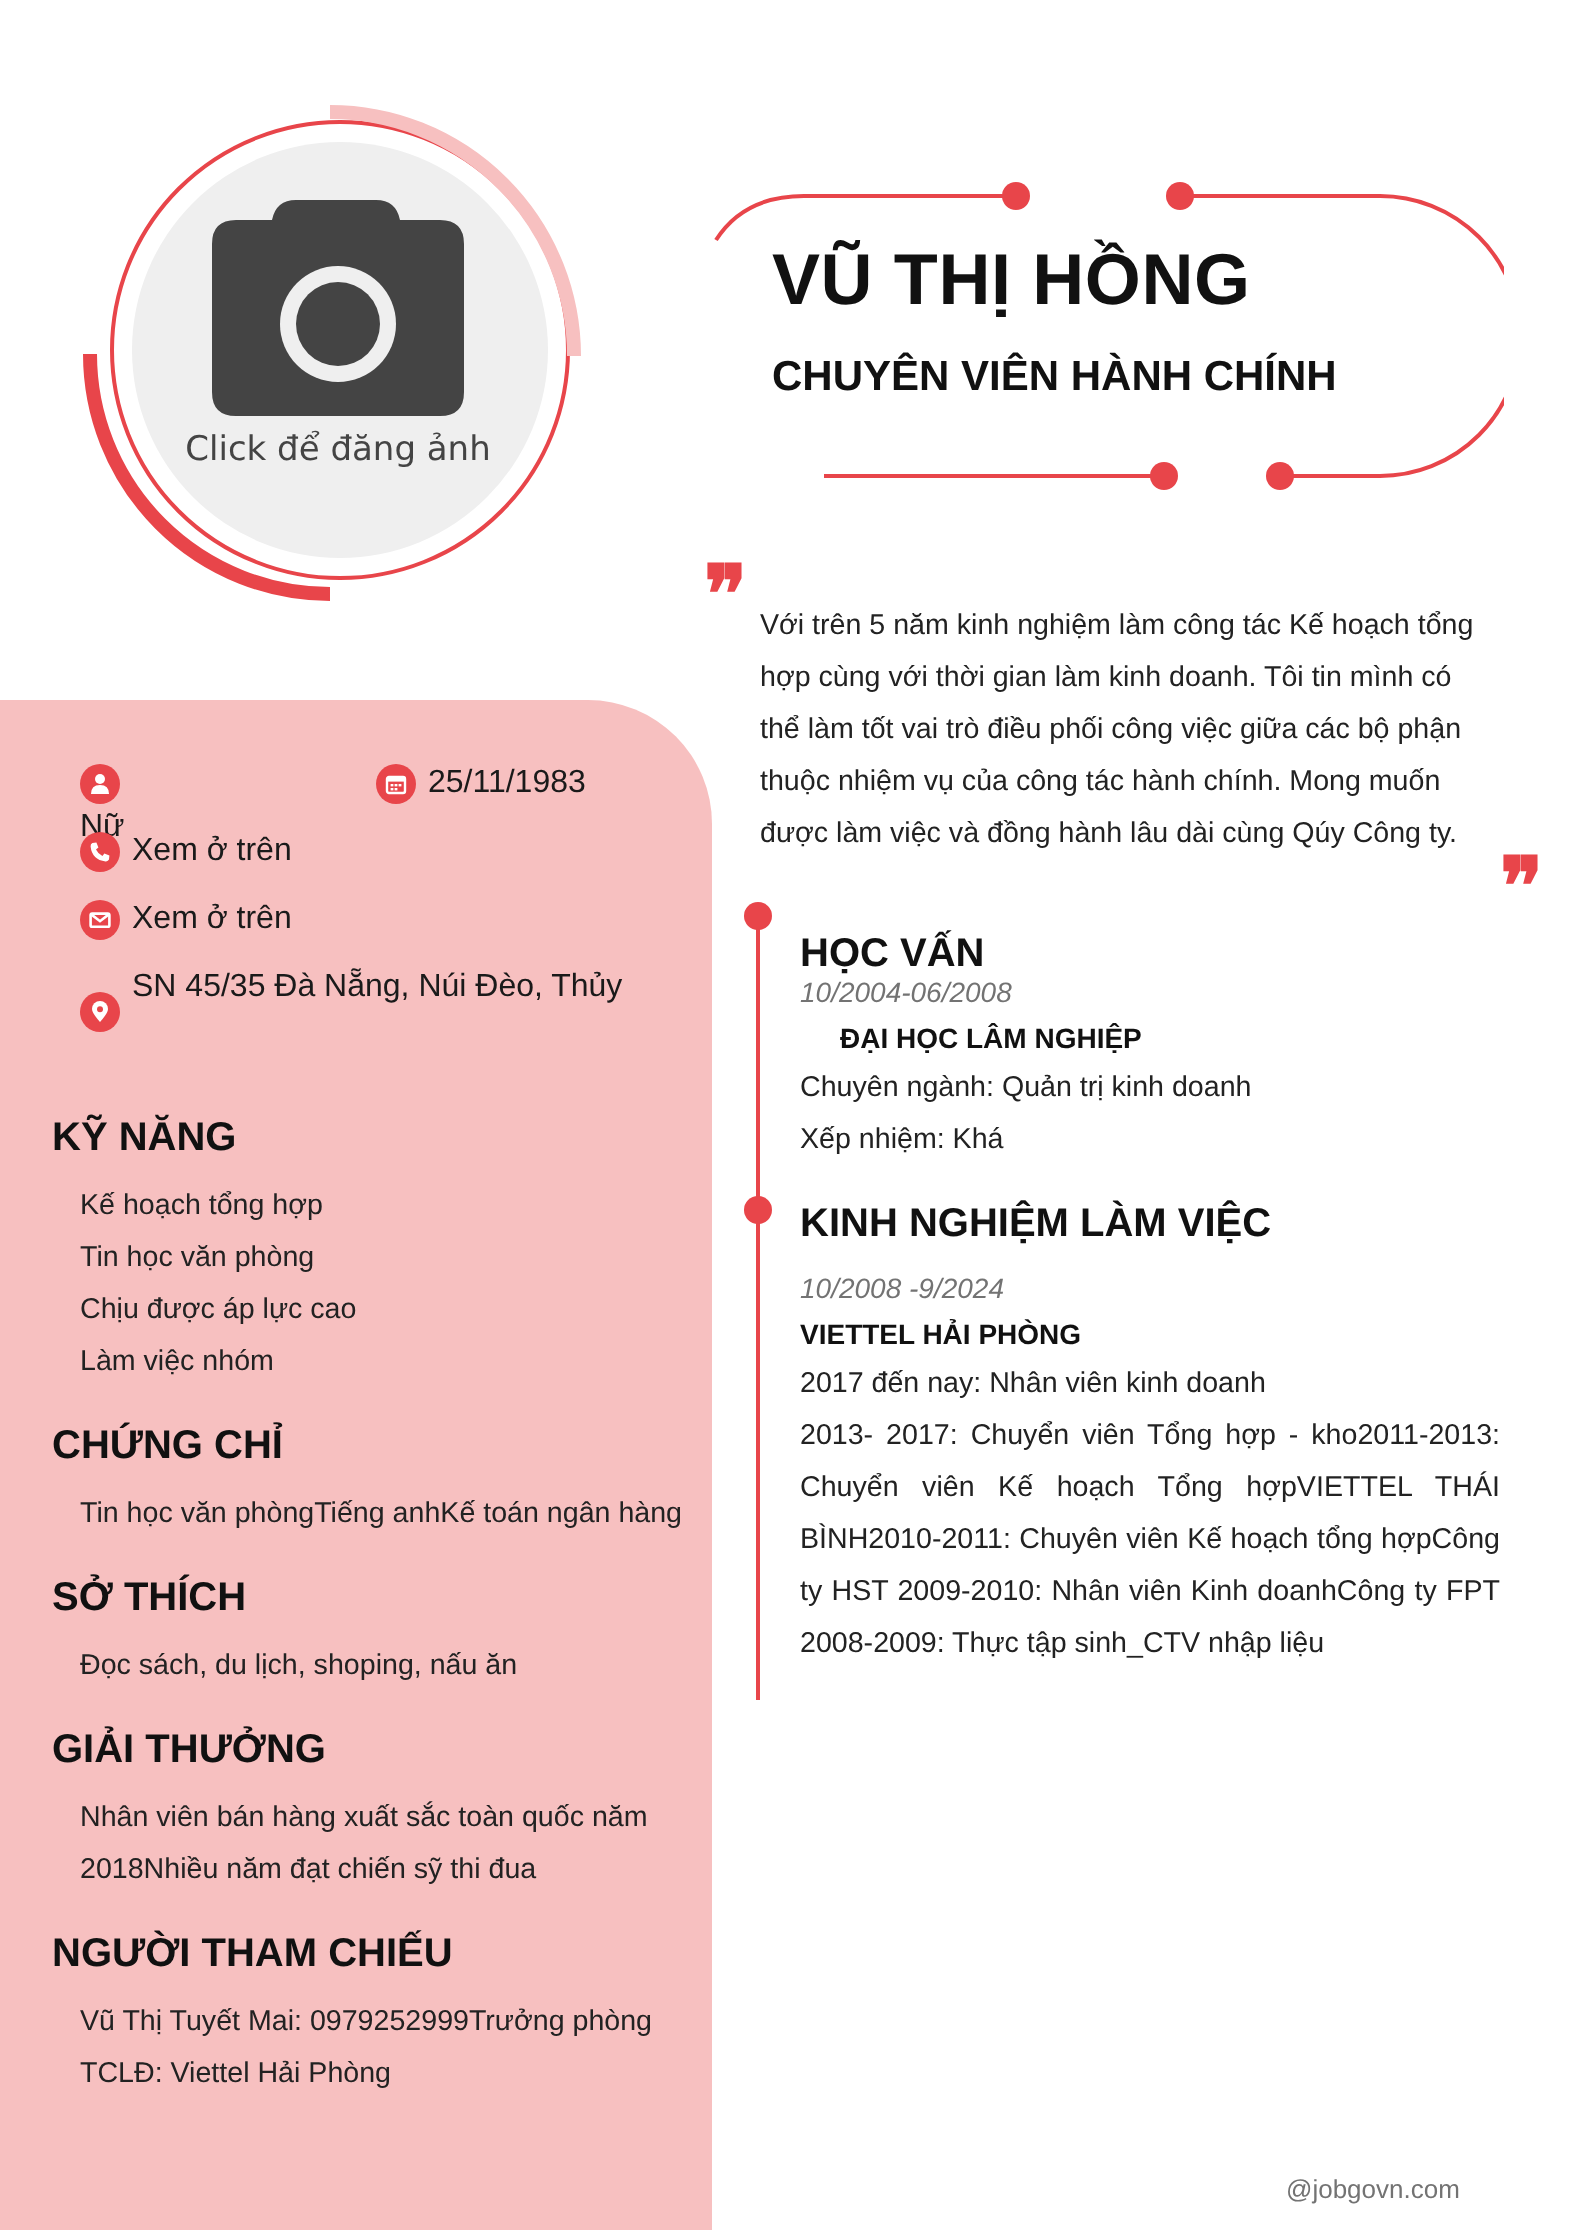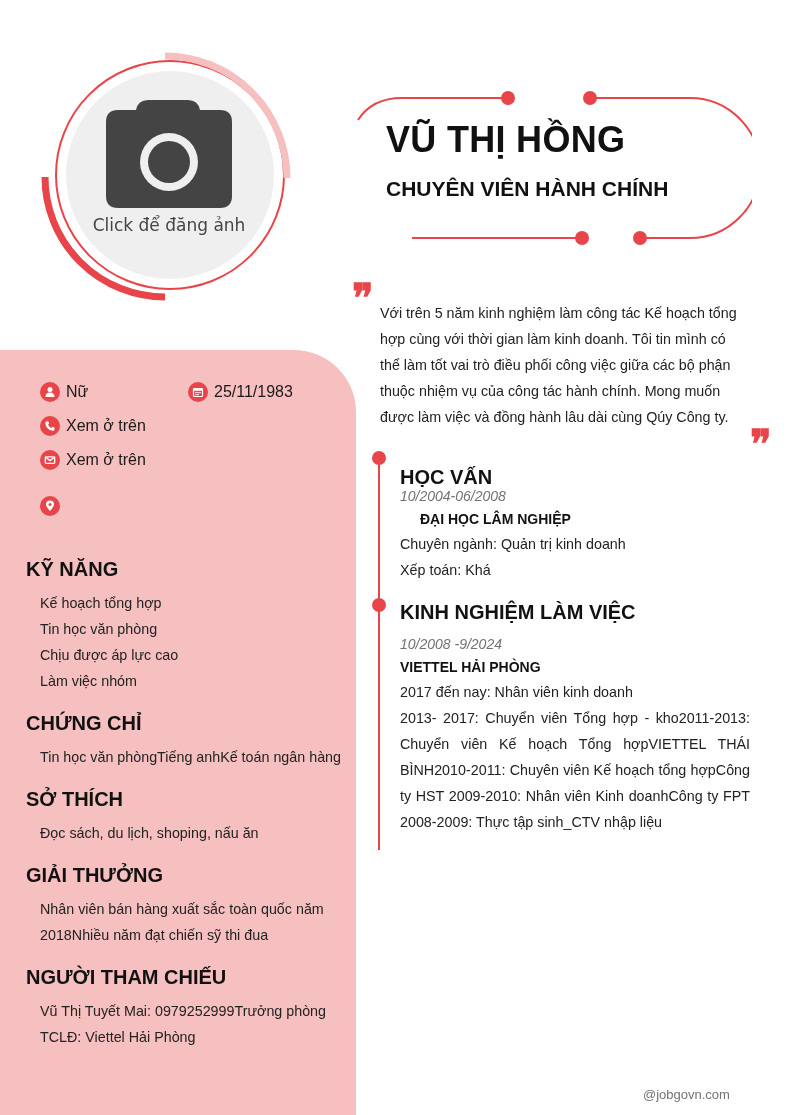--- a/index.html
+++ b/index.html
@@ -72,21 +72,21 @@
   <path d="M 60 150 L 230 150" fill="none" stroke="#e8454a" stroke-width="2"></path>
 </svg>
 
 <div class="name">VŨ THỊ HỒNG</div>
 <div class="title">CHUYÊN VIÊN HÀNH CHÍNH</div>
 
 <div class="quote" style="left:352px;top:278px;">❞</div>
 <div class="summary">Với trên 5 năm kinh nghiệm làm công tác Kế hoạch tổng hợp cùng với thời gian làm kinh doanh. Tôi tin mình có thể làm tốt vai trò điều phối công việc giữa các bộ phận thuộc nhiệm vụ của công tác hành chính. Mong muốn được làm việc và đồng hành lâu dài cùng Qúy Công ty.</div>
 <div class="quote" style="left:750px;top:424px;">❞</div>
 
-<div class="contact-row" style="left:40px;top:380px;">
+<div class="contact-row" style="left:40px;top:380px;flex-direction:column;">
   <span class="cicon">
     <svg viewBox="0 0 12 12">
         <circle cx="6" cy="3.5" r="2.5" fill="#fff"></circle>
         <path d="M1.5 11 Q1.5 6.5 6 6.5 Q10.5 6.5 10.5 11 Z" fill="#fff"></path>
       </svg>
   </span>
   <span>Nữ</span>
 </div>
 <div class="contact-row" style="left:188px;top:380px;">
   <span class="cicon">
@@ -120,20 +120,21 @@
   <span>Xem ở trên</span>
 </div>
 <div class="contact-row" style="left:40px;top:482px;">
   <span class="cicon" style="margin-top:14px;">
     <svg viewBox="0 0 12 12">
         <path d="M6 11 Q2 6.5 2 4.5 A4 4 0 0 1 10 4.5 Q10 6.5 6 11 Z" fill="#fff"></path>
         <circle cx="6" cy="4.6" r="1.5" fill="#e8454a"></circle>
       </svg>
   </span>
   <span>
+    <span style="display:block">SN 45/35 Đà Nẵng, Núi Đèo, Thủy</span>
   </span>
 </div>
 
 <div class="lh" style="top:558px;">KỸ NĂNG</div>
 <div class="lt" style="top:590px;">Kế hoạch tổng hợp</div>
 <div class="lt" style="top:616px;">Tin học văn phòng</div>
 <div class="lt" style="top:642px;">Chịu được áp lực cao</div>
 <div class="lt" style="top:668px;">Làm việc nhóm</div>
 
 <div class="lh" style="top:712px;">CHỨNG CHỈ</div>
@@ -151,21 +152,21 @@
 <div class="lt" style="top:1024px;">TCLĐ: Viettel Hải Phòng</div>
 
 <div class="tl-line"></div>
 <div class="tl-dot" style="left:372px;top:451px;"></div>
 <div class="tl-dot" style="left:372px;top:598px;"></div>
 
 <div class="rh" style="top:466px;">HỌC VẤN</div>
 <div class="rdate" style="top:488px;">10/2004-06/2008</div>
 <div class="rorg" style="top:511px;margin-left:20px;">ĐẠI HỌC LÂM NGHIỆP</div>
 <div class="rt" style="top:531px;">Chuyên ngành: Quản trị kinh doanh</div>
-<div class="rt" style="top:557px;">Xếp toán: Khá</div>
+<div class="rt" style="top:557px;">Xếp nhiệm: Khá</div>
 
 <div class="rh" style="top:601px;">KINH NGHIỆM LÀM VIỆC</div>
 <div class="rdate" style="top:636px;">10/2008 -9/2024</div>
 <div class="rorg" style="top:659px;">VIETTEL HẢI PHÒNG</div>
 <div class="rt" style="top:679px;">2017 đến nay: Nhân viên kinh doanh</div>
 <div class="rt justify" style="top:705px;">2013- 2017: Chuyển viên Tổng hợp - kho2011-2013: Chuyển viên Kế hoạch Tổng hợpVIETTEL THÁI BÌNH2010-2011: Chuyên viên Kế hoạch tổng hợpCông ty HST 2009-2010: Nhân viên Kinh doanhCông ty FPT 2008-2009: Thực tập sinh_CTV nhập liệu</div>
 
 <div class="footer">@jobgovn.com</div>
 
 </body></html>

